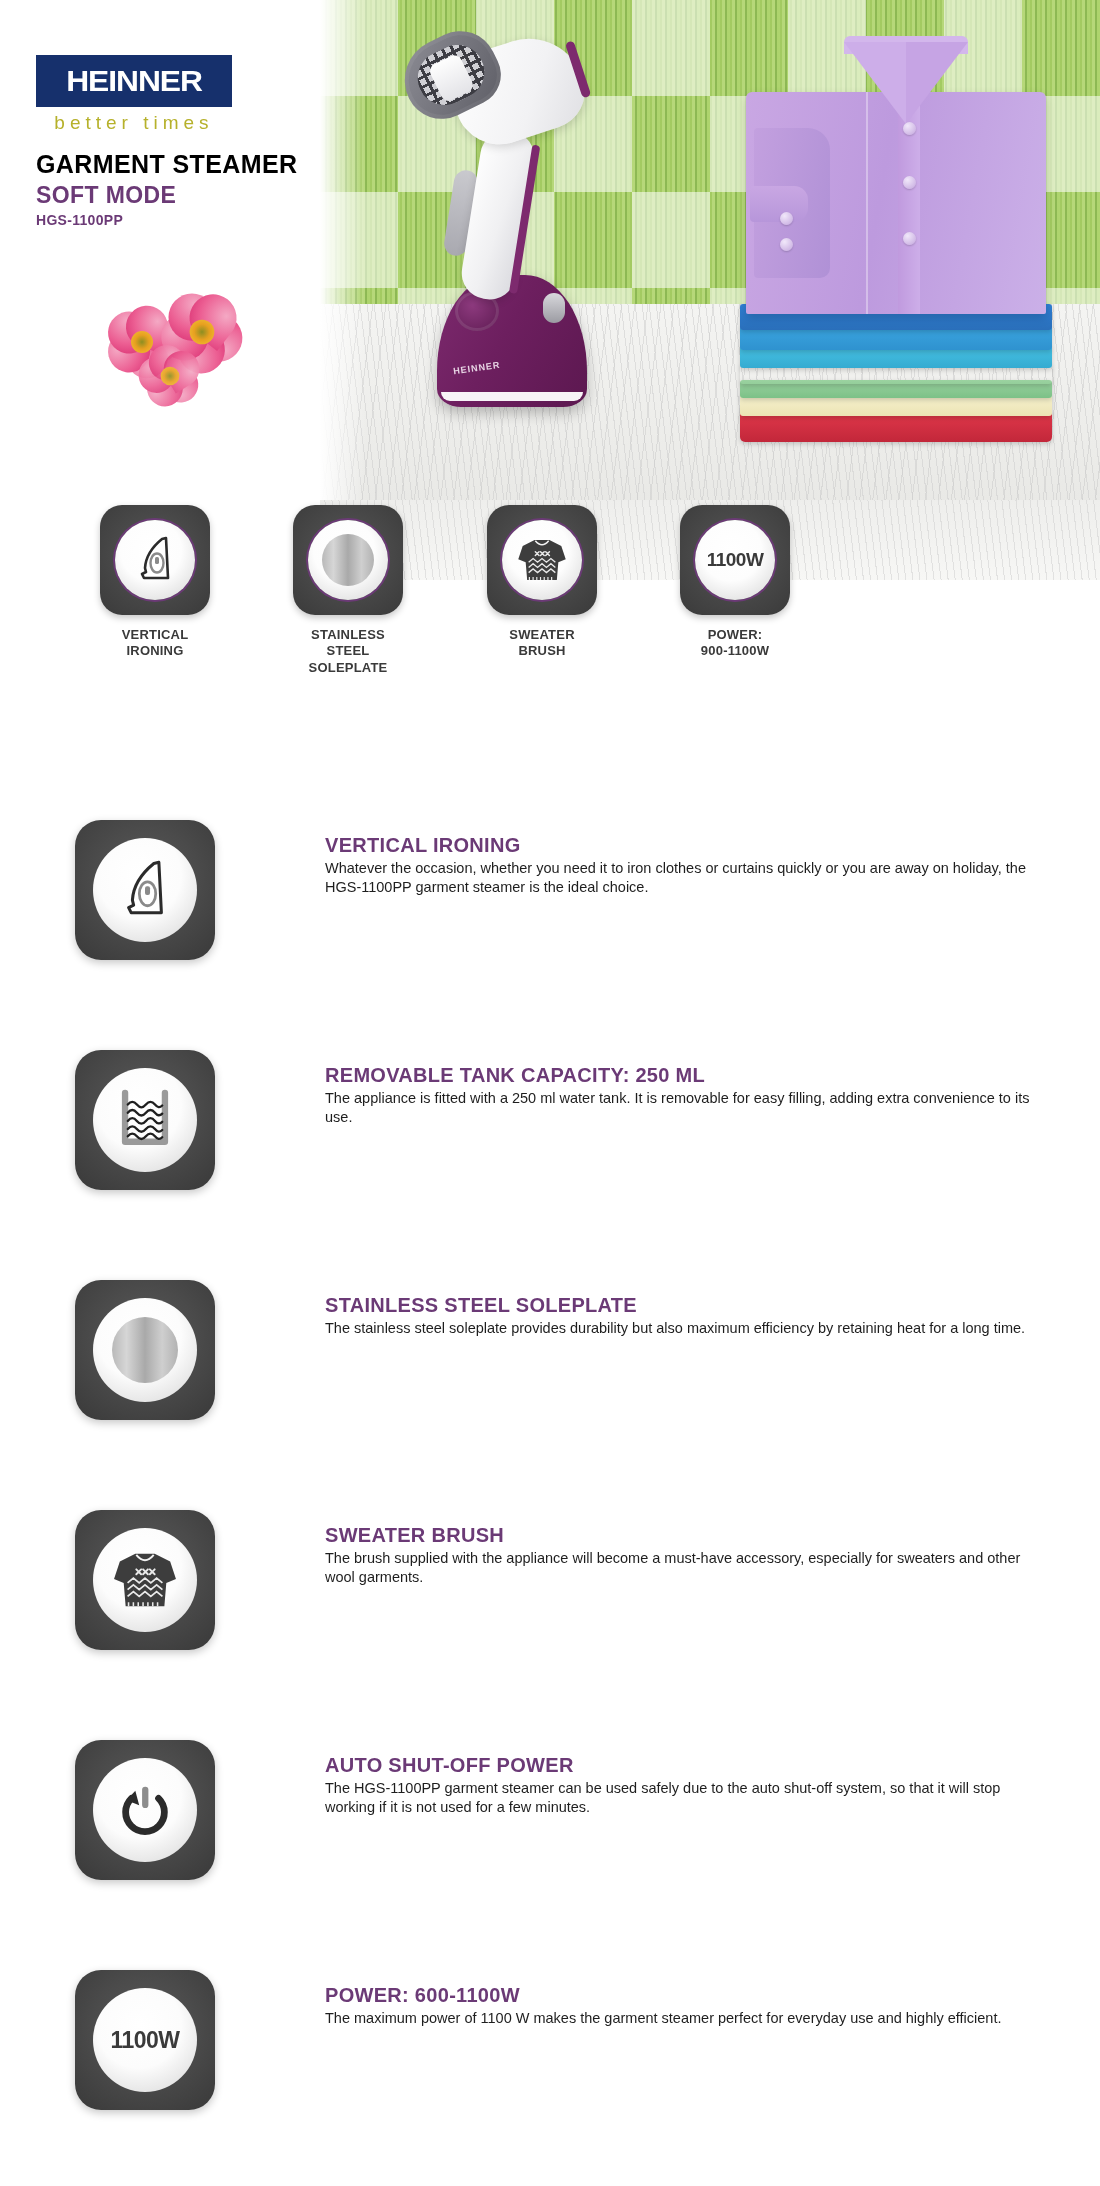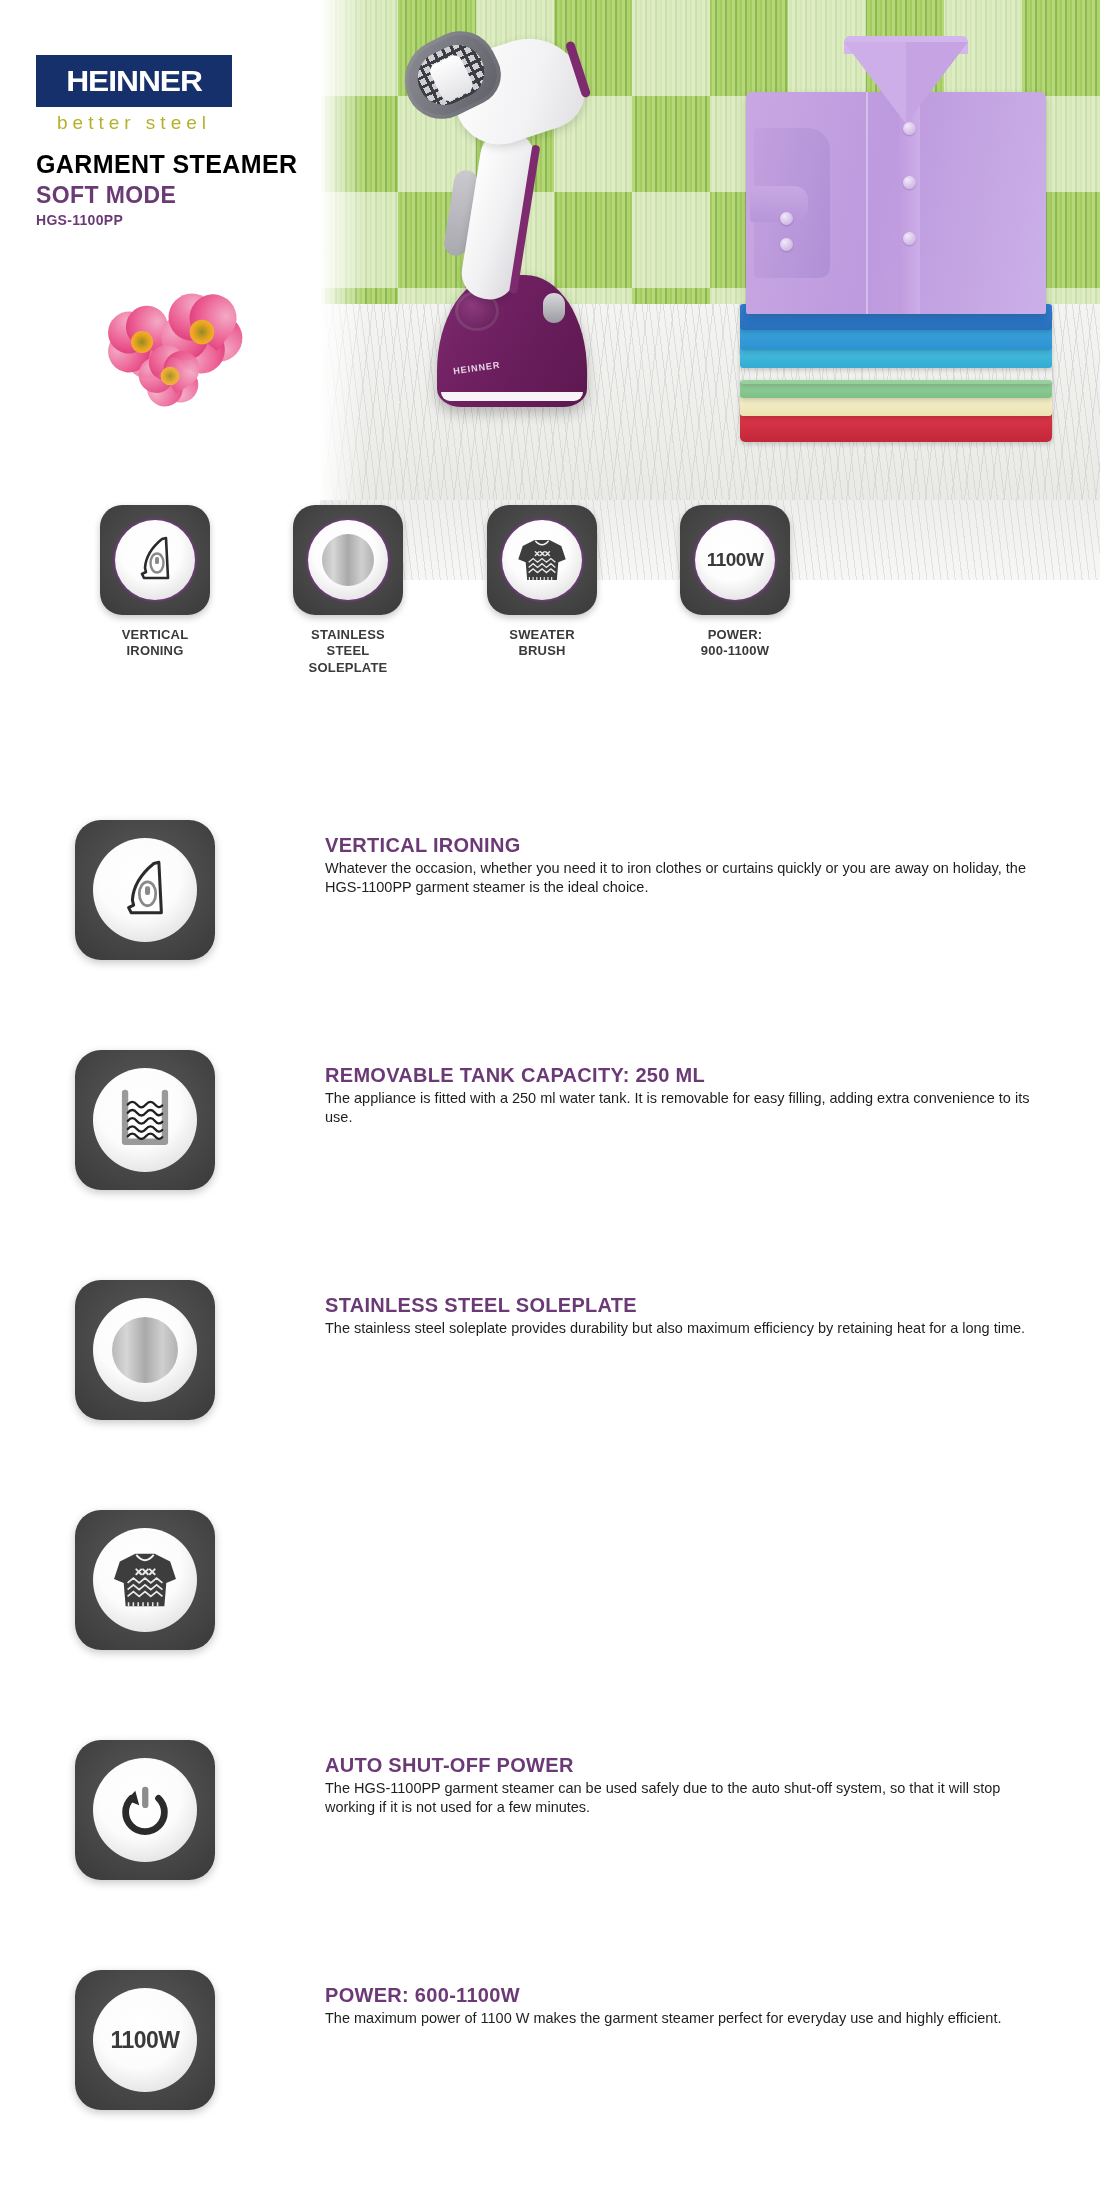--- a/index.html
+++ b/index.html
@@ -363,21 +363,21 @@
       <div class="sh-btn" style="left:40px;  top:202px;"></div>
     </div>
 
     <div class="hero-fade-left"></div>
   </div>
   <div class="strip-bg"></div>
 
   <div class="logo-box">
     <span class="logo-text">HEINNER</span>
   </div>
-  <div class="tagline">better steel</div>
+  <div class="tagline">better times</div>
   <div class="title-main">GARMENT STEAMER</div>
   <div class="title-sub">SOFT MODE</div>
   <div class="title-model">HGS-1100PP</div>
 
   <div class="flowers">
     <div class="fl fl1">
       <span class="pet" style="transform:rotate(0deg) translate(16px,0)"></span>
       <span class="pet" style="transform:rotate(72deg) translate(16px,0)"></span>
       <span class="pet" style="transform:rotate(144deg) translate(16px,0)"></span>
       <span class="pet" style="transform:rotate(216deg) translate(16px,0)"></span>
@@ -525,20 +525,24 @@
             <path d="M18 34 l6 -5 l6 5 l6 -5 l6 5 l6 -5 l6 5"></path>
             <path d="M18 41 l6 -5 l6 5 l6 -5 l6 5 l6 -5 l6 5"></path>
             <path d="M18 48 l6 -5 l6 5 l6 -5 l6 5 l6 -5 l6 5"></path>
           </g>
           <g stroke="#e9e9e9" stroke-width="1.6">
             <path d="M19 54 v4 M24 54 v4 M29 54 v4 M34 54 v4 M39 54 v4 M44 54 v4 M49 54 v4"></path>
           </g>
         </svg>
       </div>
     </div>
+    <div class="feat-text">
+      <div class="feat-title">SWEATER BRUSH</div>
+      <div class="feat-body">The brush supplied with the appliance will become a must-have accessory, especially for sweaters and other wool garments.</div>
+    </div>
   </div>
 
   <div class="feat" style="top:1740px;">
     <div class="feat-tile">
       <div class="feat-disc">
         <svg width="62" height="62" viewBox="0 0 64 64" class="glyph">
           <path d="M18 20 A20 20 0 1 0 46 20" fill="none" stroke="#2b2b2b" stroke-width="7" stroke-linecap="round"></path>
           <rect x="29" y="8" width="6.5" height="22" rx="3.2" fill="#8d8d8d"></rect>
           <path d="M22 12 L13 22 L26 27 Z" fill="#2b2b2b"></path>
         </svg>

